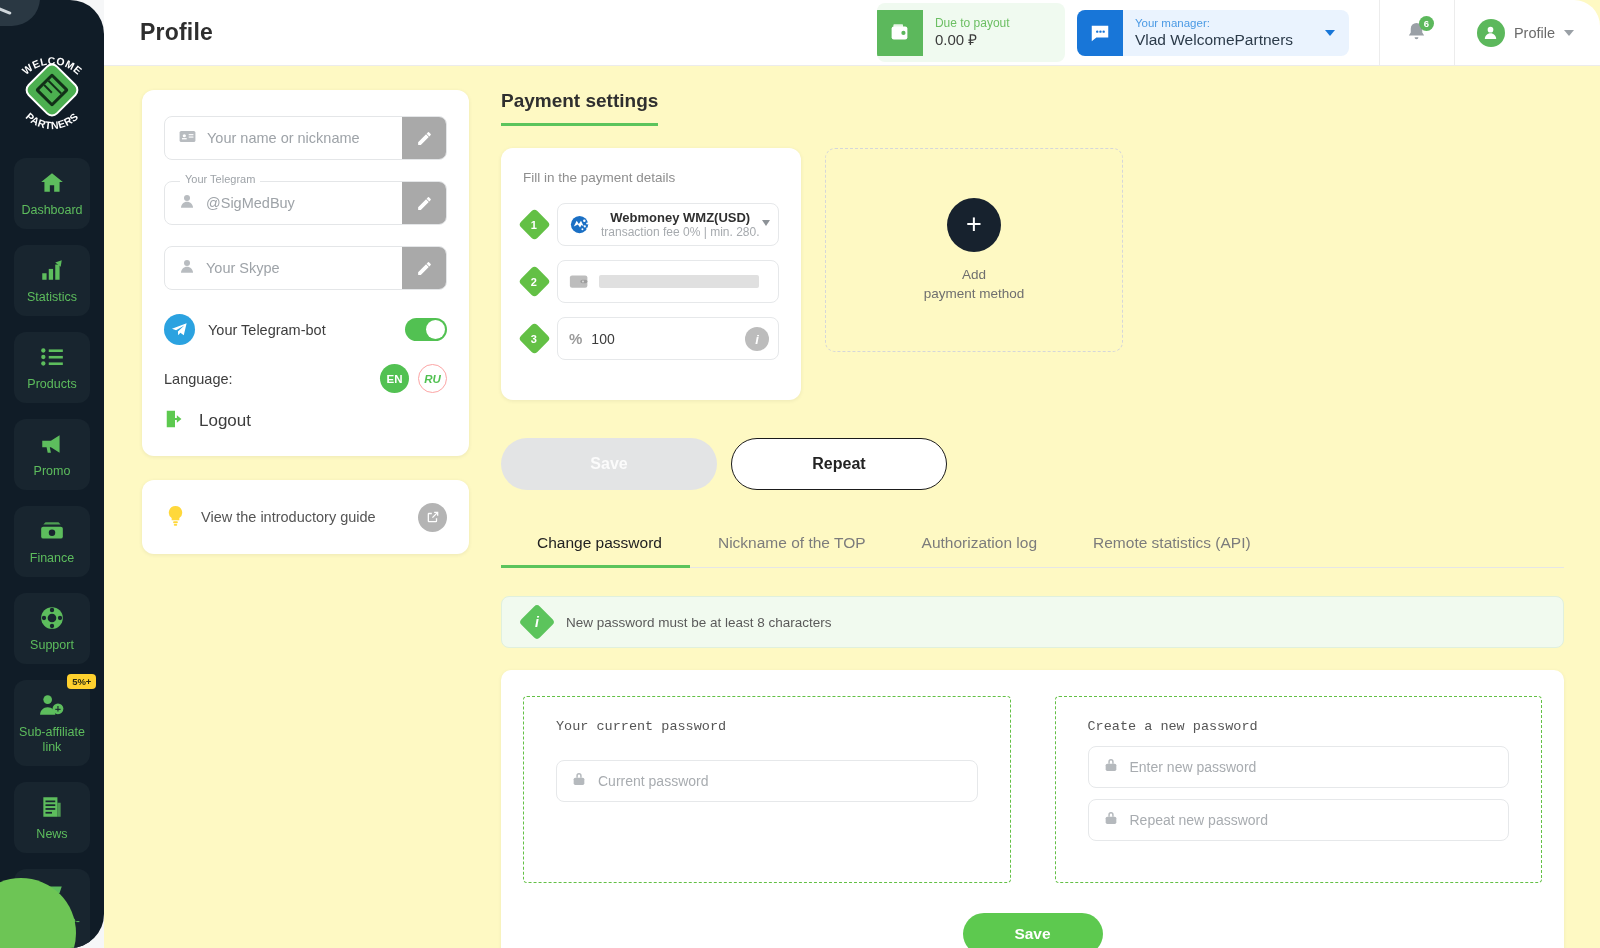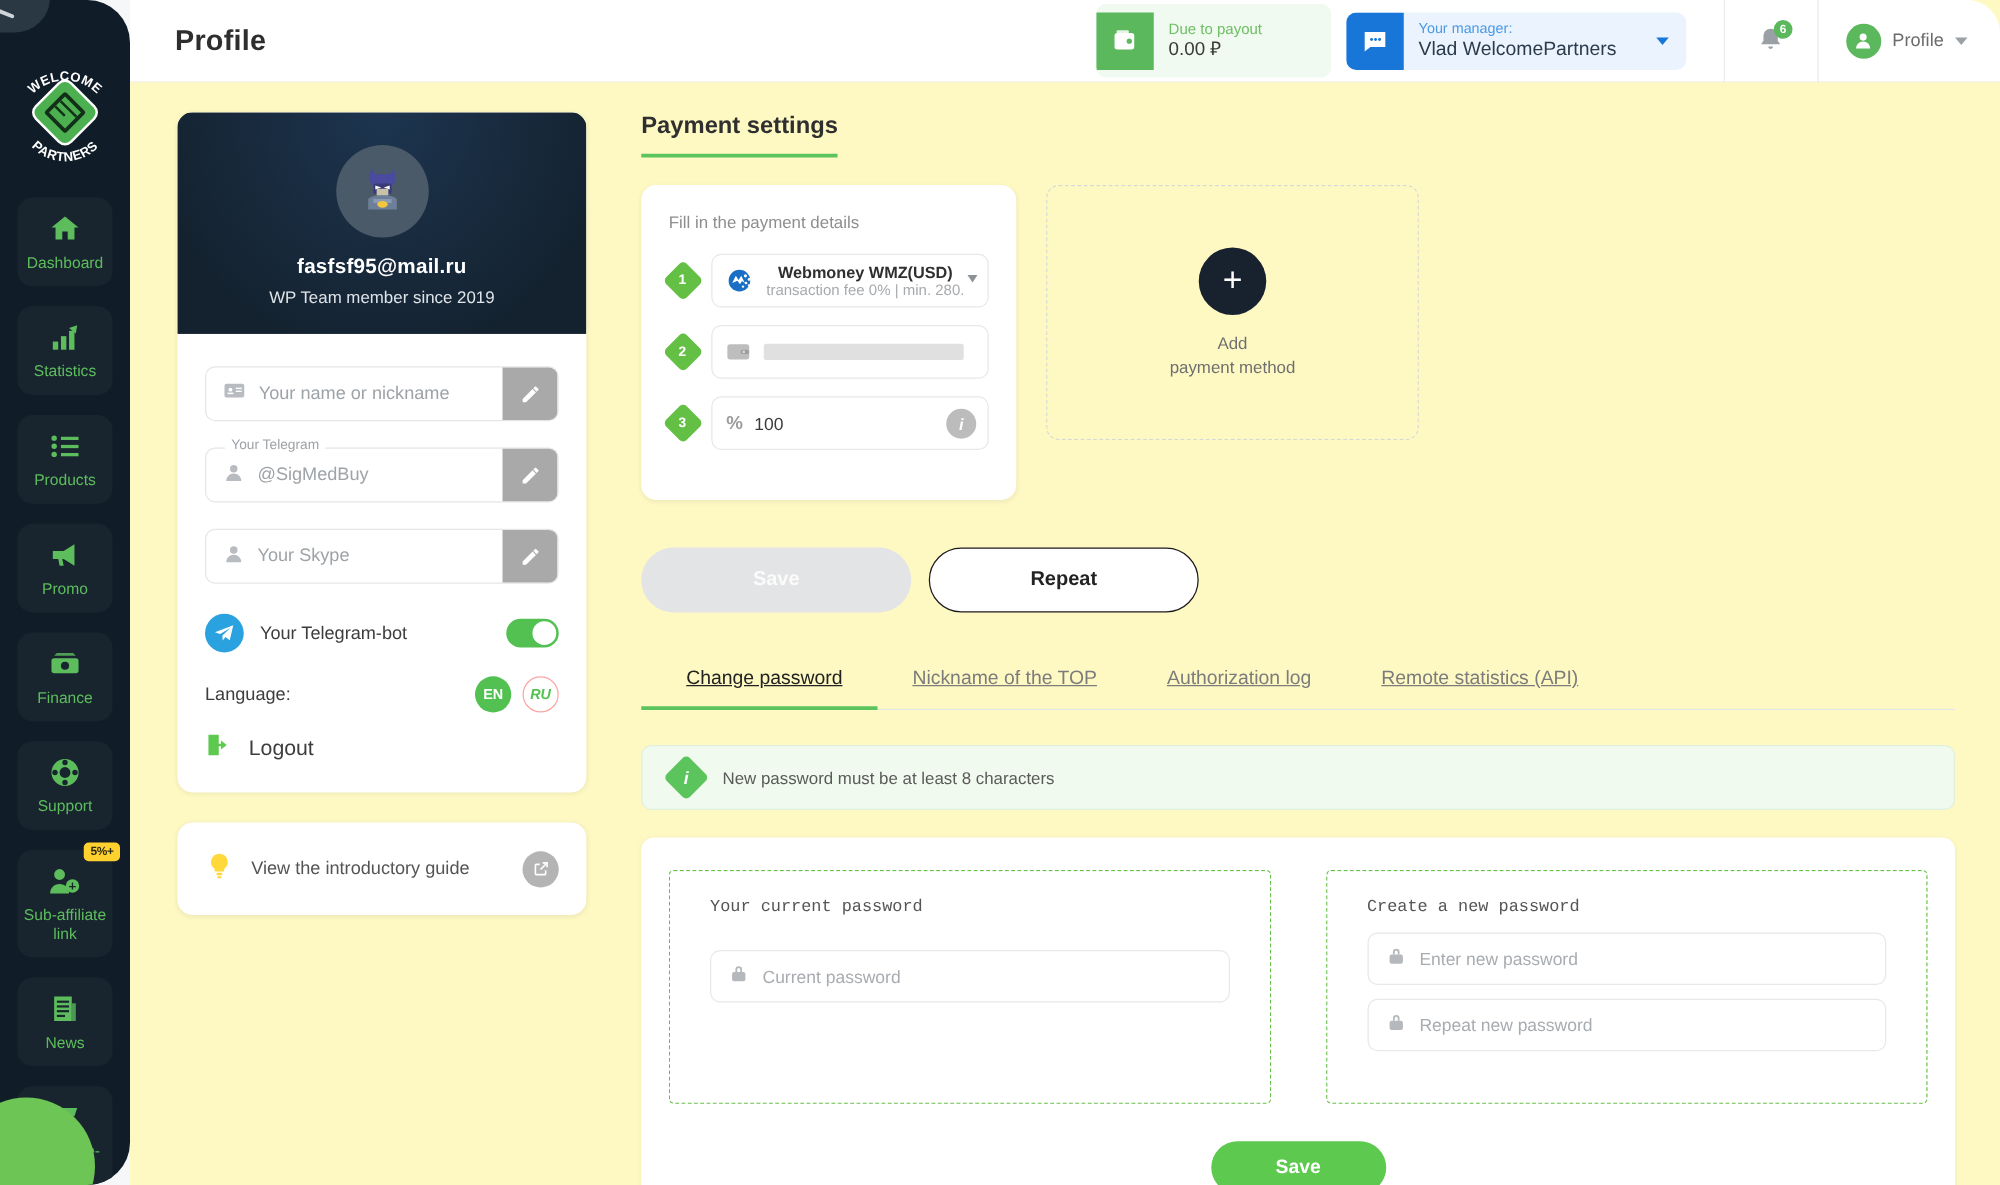--- a/index.html
+++ b/index.html
@@ -193,21 +193,21 @@
     margin-top:24px; height:74px; display:flex; align-items:center; padding:0 22px; gap:14px;
     cursor:pointer;
   }
   .guide-label{ font-size:14.5px; color:#545454; flex:1; }
   .guide-go{
     width:29px;height:29px;border-radius:50%;background:#b4b4b4;
     display:flex;align-items:center;justify-content:center;flex:0 0 29px;
   }
 
   
-  .right-col{ flex:1; min-width:0;margin-left:12px; }
+  .right-col{ flex:1; min-width:0; }
   .section-title{
     font-size:19px; color:#2f2f2f; display:inline-block; padding-bottom:11px;
     border-bottom:3px solid #5cc45c; margin-bottom:22px;
   }
   .pay-row{ display:flex; gap:24px; }
   .pay-card{
     width:300px; flex:0 0 300px; background:#fff; border-radius:12px;
     padding:22px 22px 26px; box-shadow:0 1px 4px rgba(0,0,0,.07);
   }
   .pay-card-h{ font-size:13.5px; color:#8e8e8e; margin-bottom:18px; }
@@ -254,21 +254,21 @@
     border:0; cursor:pointer; font-family:"Liberation Sans", sans-serif;
   }
   .btn-cancel{
     width:216px;height:52px;border-radius:26px;background:#fff;color:#232323;
     display:flex;align-items:center;justify-content:center;font-size:16px;font-weight:bold;
     border:1.6px solid #1b1b1b; cursor:pointer; font-family:"Liberation Sans", sans-serif;
   }
 
   .tabs{ display:flex; gap:0; border-bottom:1px solid #e6e6e6; margin-top:44px; }
   .tab{
-    font-size:15.5px; color:#7c7c7c; padding:0 28px 13px; cursor:pointer; white-space:nowrap;text-decoration:underline;
+    font-size:15.5px; color:#7c7c7c; padding:0 28px 13px; cursor:pointer; white-space:nowrap;
   }
   .tab.active{ color:#222; border-bottom:3px solid #5cc45c; margin-bottom:-1px; }
   .tab:first-child{ padding-left:36px; }
 
   .notice{
     margin-top:28px; background:#f1faef; border:1px solid #e0f0dd; border-radius:8px;
     height:52px; display:flex; align-items:center; gap:16px; padding:0 22px;
   }
   .notice-dia{
     width:26px;height:26px;background:#5cc45c;transform:rotate(45deg);border-radius:4px;flex:0 0 26px;
@@ -469,36 +469,20 @@
         </span>
         <span class="nm">Profile</span>
         <span class="caret-gray"></span>
       </div>
     </header>
 
     <div class="content">
 
       <div class="left-col">
         <section class="profile-card">
-          <div class="profile-hero">
-            <div class="hero-avatar">
-              <svg width="50" height="50" viewBox="0 0 48 48">
-                <path d="M14 14c0-3 1-6 2-7 .5 2 1.6 3.5 3 4h10c1.4-.5 2.5-2 3-4 1 1 2 4 2 7 0 3-1.6 4.8-3 6H17c-1.4-1.2-3-3-3-6z" fill="#4a4a9e"></path>
-                <rect x="17" y="18" width="14" height="8" rx="1.5" fill="#3a3a78"></rect>
-                <path d="M18.5 19.5l4.5 1.6-4.5 1.6z" fill="#fff"></path>
-                <path d="M29.5 19.5l-4.5 1.6 4.5 1.6z" fill="#fff"></path>
-                <rect x="19.5" y="22" width="9" height="5.5" rx="1" fill="#c8c2a8"></rect>
-                <path d="M13 30c2-2 5-3 11-3s9 1 11 3v8H13z" fill="#6d7f99"></path>
-                <path d="M17 30h14v3H17z" fill="#8a9cb5"></path>
-                <ellipse cx="24" cy="34" rx="4" ry="2.6" fill="#f2c73d"></ellipse>
-                </svg>
-            </div>
-            <div class="hero-email">fasfsf95@mail.ru</div>
-            <div class="hero-sub">WP Team member since 2019</div>
-          </div>
 
           <div class="profile-body">
 
             <div class="field-row">
               <div class="field-box">
                 <span class="lock-ico">
                   <svg width="19" height="19" viewBox="0 0 24 24" fill="#b8bcc0">
                     <rect x="2" y="5" width="20" height="14" rx="2"></rect>
                     <circle cx="8" cy="11" r="2" fill="#fff"></circle>
                     <rect x="5" y="14" width="6" height="1.6" fill="#fff"></rect>

